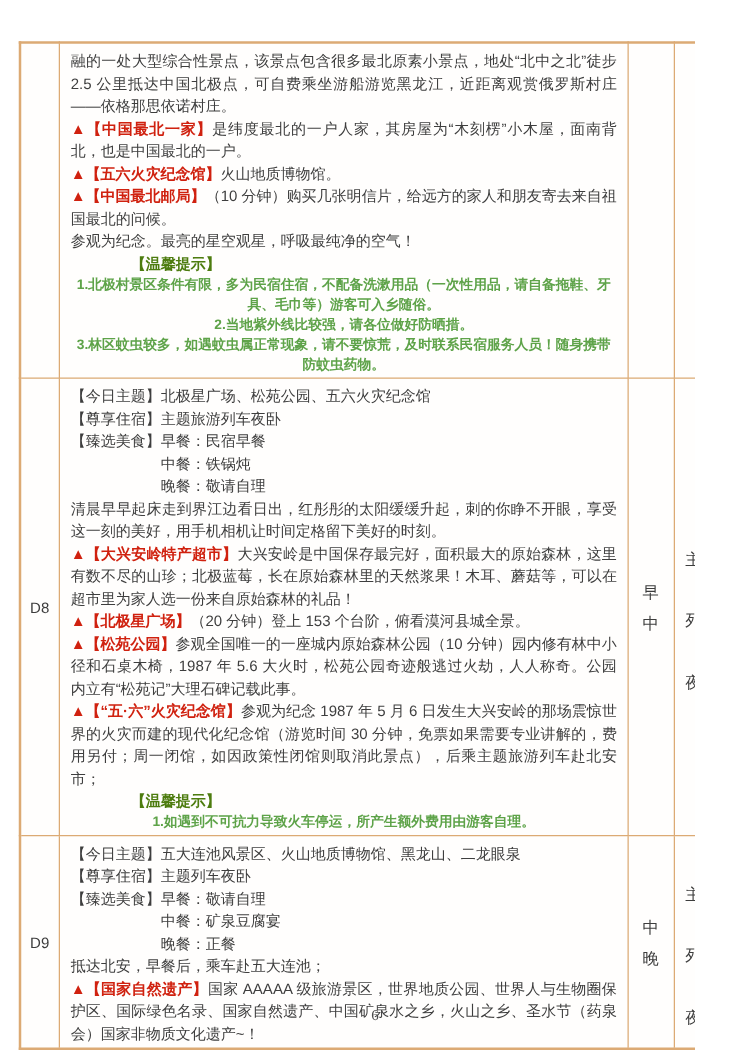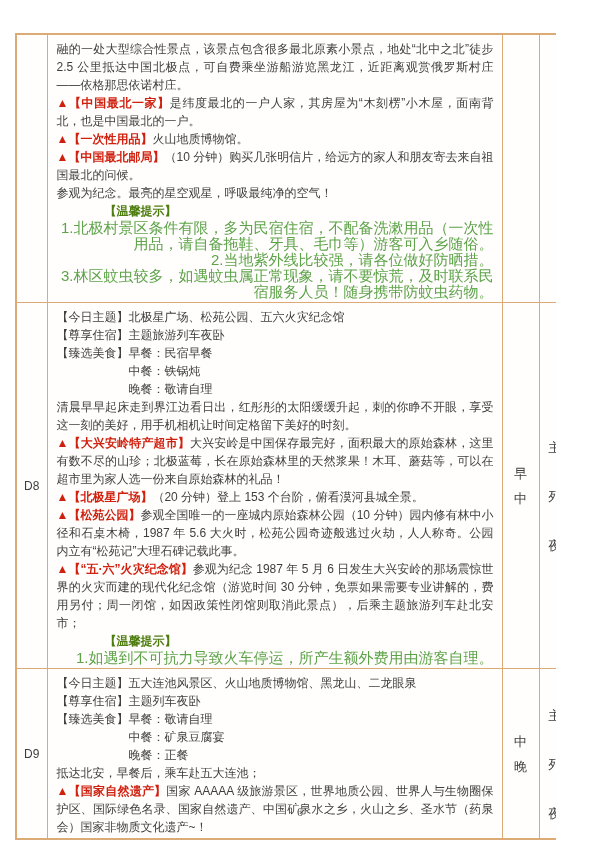--- a/index.html
+++ b/index.html
@@ -24,21 +24,21 @@
   td.day{
     vertical-align:middle;text-align:center;
     font-family:Liberation Sans, sans-serif;
     font-size:12px;color:#3d3d3d;
   }
   td.content{padding:5px 8px 2px 9px;}
   td.meals,td.lodging{vertical-align:middle;text-align:center;color:#3d3d3d;}
   .blk{margin:0;color:#3e3e3e;font-size:12px;line-height:18px;text-align:justify;}
   .blk.indent{padding-left:72px;}
   .blk.tip_heading{font-size:12px;line-height:18px;}
-  .blk.tip{font-size:15px;line-height:16px;font-weight:normal;color:#5ea349;text-align:right;}
+  .blk.tip{font-size:11px;line-height:16px;font-weight:bold;color:#5ea349;text-align:center;}
   .run-plain{color:#3e3e3e;}
   .run-red{color:#d0210f;font-weight:bold;margin-top:36px;}
   .run-green{color:#4d7c0f;font-weight:bold;margin-left:48px;}
   .meals-line{font-size:13px;line-height:25px;}
   .lodging-line{font-size:13px;line-height:27px;letter-spacing:5px;padding-left:5px;margin-top:22px;}
   .pagenum{
     position:absolute;left:0;top:805px;width:600px;
     text-align:center;
     font-family:"Liberation Serif","DejaVu Serif",serif;
     font-size:12px;color:#4a4a4a;
@@ -54,21 +54,21 @@
         <col style="width:455px">
         <col style="width:37px">
         <col style="width:50px">
     </colgroup>
     <tbody>
         <tr style="height:255px">
       <td class="day"></td>
       <td class="content">
             <div class="blk p"><span class="run-plain">融的一处大型综合性景点，该景点包含很多最北原素小景点，地处“北中之北”徒步 2.5 公里抵达中国北极点，可自费乘坐游船游览黑龙江，近距离观赏俄罗斯村庄——依格那思依诺村庄。</span></div>
             <div class="blk p"><span class="run-red">▲【中国最北一家】</span><span class="run-plain">是纬度最北的一户人家，其房屋为“木刻楞”小木屋，面南背北，也是中国最北的一户。</span></div>
-            <div class="blk p"><span class="run-red">▲【一次性用品】</span><span class="run-plain">火山地质博物馆。</span></div>
+            <div class="blk p"><span class="run-red">▲【五六火灾纪念馆】</span><span class="run-plain">火山地质博物馆。</span></div>
             <div class="blk p"><span class="run-red">▲【中国最北邮局】</span><span class="run-plain">（10 分钟）购买几张明信片，给远方的家人和朋友寄去来自祖国最北的问候。</span></div>
             <div class="blk p"><span class="run-plain">参观为纪念。最亮的星空观星，呼吸最纯净的空气！</span></div>
             <div class="blk tip_heading"><span class="run-green">【温馨提示】</span></div>
             <div class="blk tip"><span class="run-tip">1.北极村景区条件有限，多为民宿住宿，不配备洗漱用品（一次性用品，请自备拖鞋、牙具、毛巾等）游客可入乡随俗。</span></div>
             <div class="blk tip"><span class="run-tip">2.当地紫外线比较强，请各位做好防晒措。</span></div>
             <div class="blk tip"><span class="run-tip">3.林区蚊虫较多，如遇蚊虫属正常现象，请不要惊荒，及时联系民宿服务人员！随身携带防蚊虫药物。</span></div>
           </td>
       <td class="meals"></td>
       <td class="lodging"></td>
     </tr>

